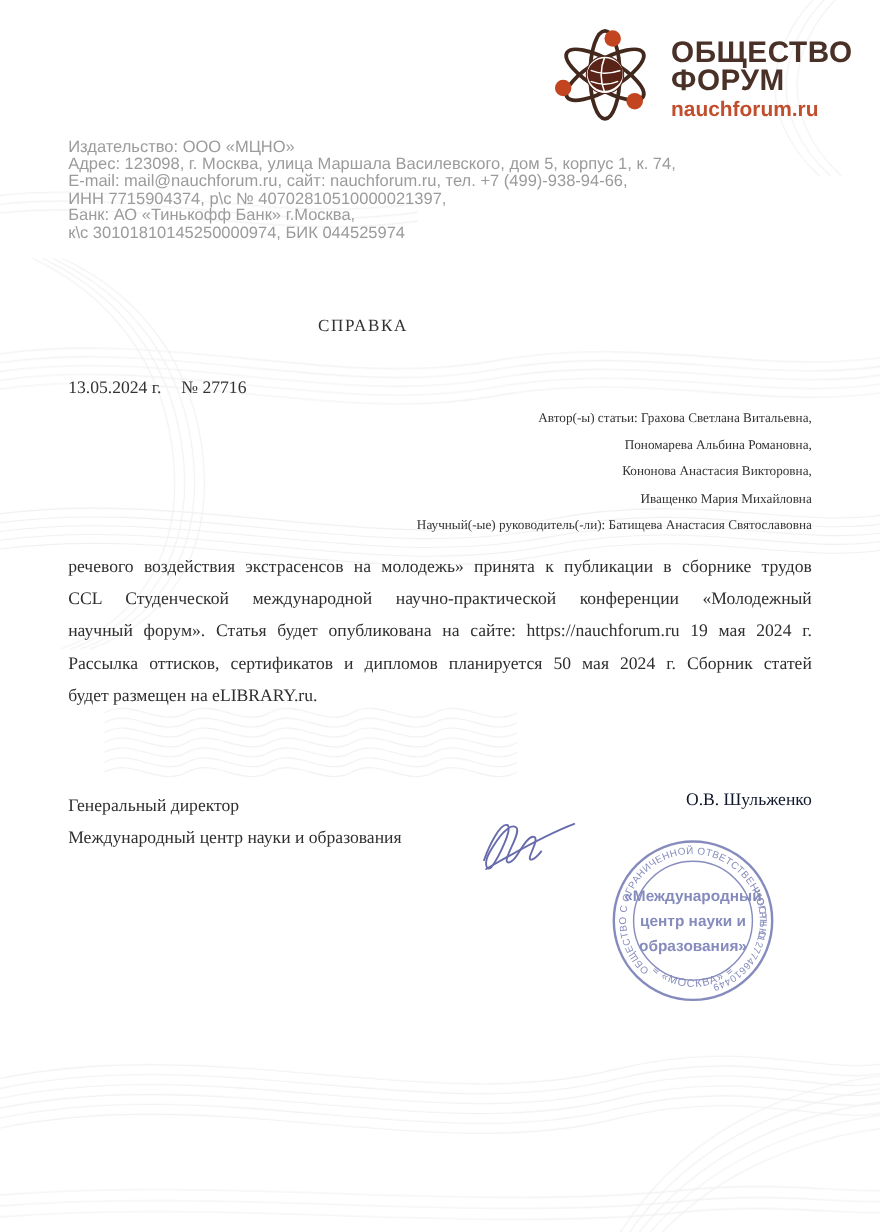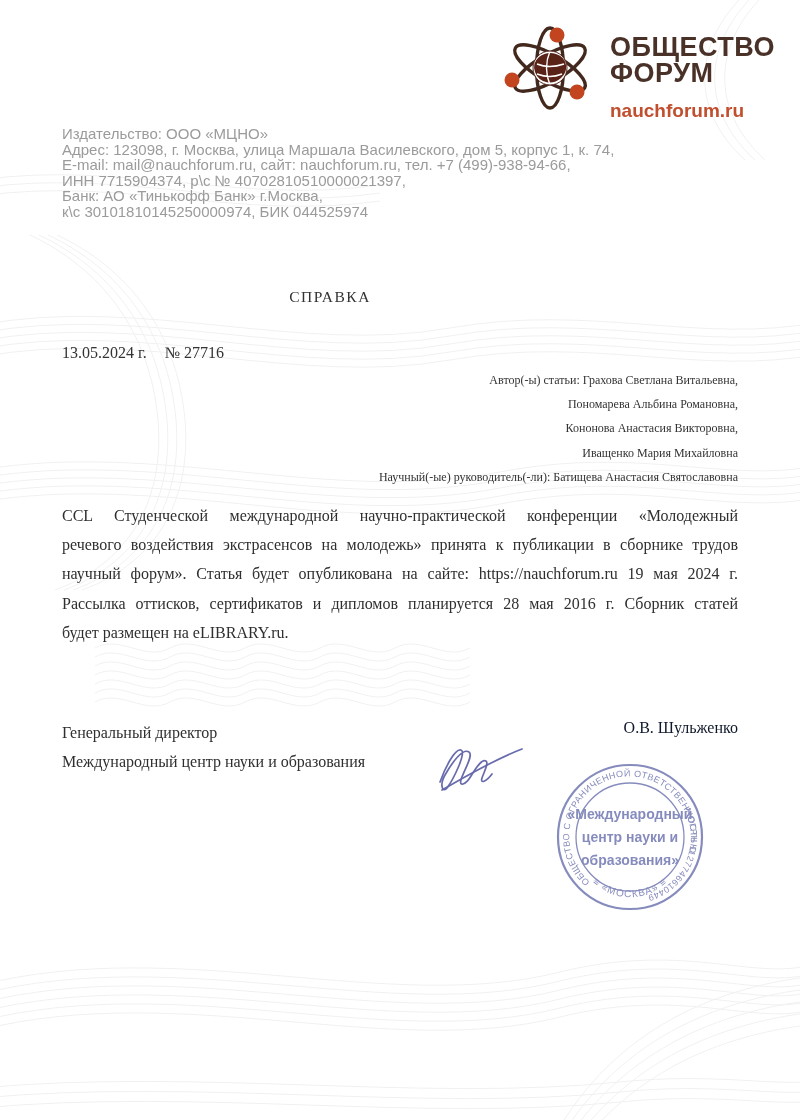--- a/index.html
+++ b/index.html
@@ -7,21 +7,21 @@
         font-family:"Liberation Serif",serif;color:#343434;}
   .bg{position:absolute;left:0;top:0;}
 
   
   .logo{position:absolute;left:494px;top:22px;display:flex;align-items:flex-start;}
   .logo-icon{width:112px;height:94px;flex:0 0 auto;}
   .logo-text{margin-left:4px;margin-top:12px;}
   .logo-title{font-family:"Liberation Sans",sans-serif;font-weight:bold;font-size:27px;
               line-height:26px;color:#4a3128;letter-spacing:.5px;}
   .logo-site{font-family:"Liberation Sans",sans-serif;font-weight:bold;font-size:19px;
-             color:#c14f2e;margin-top:14px;}
+             color:#c14f2e;margin-top:3px;}
 
   
   .publisher{position:absolute;left:62px;top:126px;font-family:Liberation Sans, sans-serif;
              font-size:15px;line-height:15.6px;color:#9b9b9b;}
 
   
   .doc-title{position:absolute;left:0;top:288px;width:660px;text-align:center;
              font-size:15.5px;letter-spacing:1.5px;color:#333;}
   .date-line{position:absolute;left:62px;top:344px;font-size:16px;color:#333;}
   .date-num{margin-left:14px;}
@@ -149,24 +149,24 @@
 
   <div class="authors">
     <div>Автор(-ы) статьи: Грахова Светлана Витальевна,</div>
     <div>Пономарева Альбина Романовна,</div>
     <div>Кононова Анастасия Викторовна,</div>
     <div>Иващенко Мария Михайловна</div>
     <div>Научный(-ые) руководитель(-ли): Батищева Анастасия Святославовна</div>
   </div>
 
   <div class="body-text">
+    <div class="bl">речевого воздействия экстрасенсов на молодежь» принята к публикации в сборнике трудов</div>
     <div class="bl">CCL Студенческой международной научно-практической конференции «Молодежный</div>
-    <div class="bl">речевого воздействия экстрасенсов на молодежь» принята к публикации в сборнике трудов</div>
     <div class="bl">научный форум». Статья будет опубликована на сайте: https://nauchforum.ru 19 мая 2024 г.</div>
-    <div class="bl">Рассылка оттисков, сертификатов и дипломов планируется 28 мая 2016 г. Сборник статей</div>
+    <div class="bl">Рассылка оттисков, сертификатов и дипломов планируется 50 мая 2024 г. Сборник статей</div>
     <div class="bl last">будет размещен на eLIBRARY.ru.</div>
   </div>
 
   <div class="sign-roles">
     <div>Генеральный директор</div>
     <div>Международный центр науки и образования</div>
   </div>
   <div class="signer">О.В. Шульженко</div>
 
   <svg class="sig-svg" width="115" height="70" viewBox="0 0 115 70">

